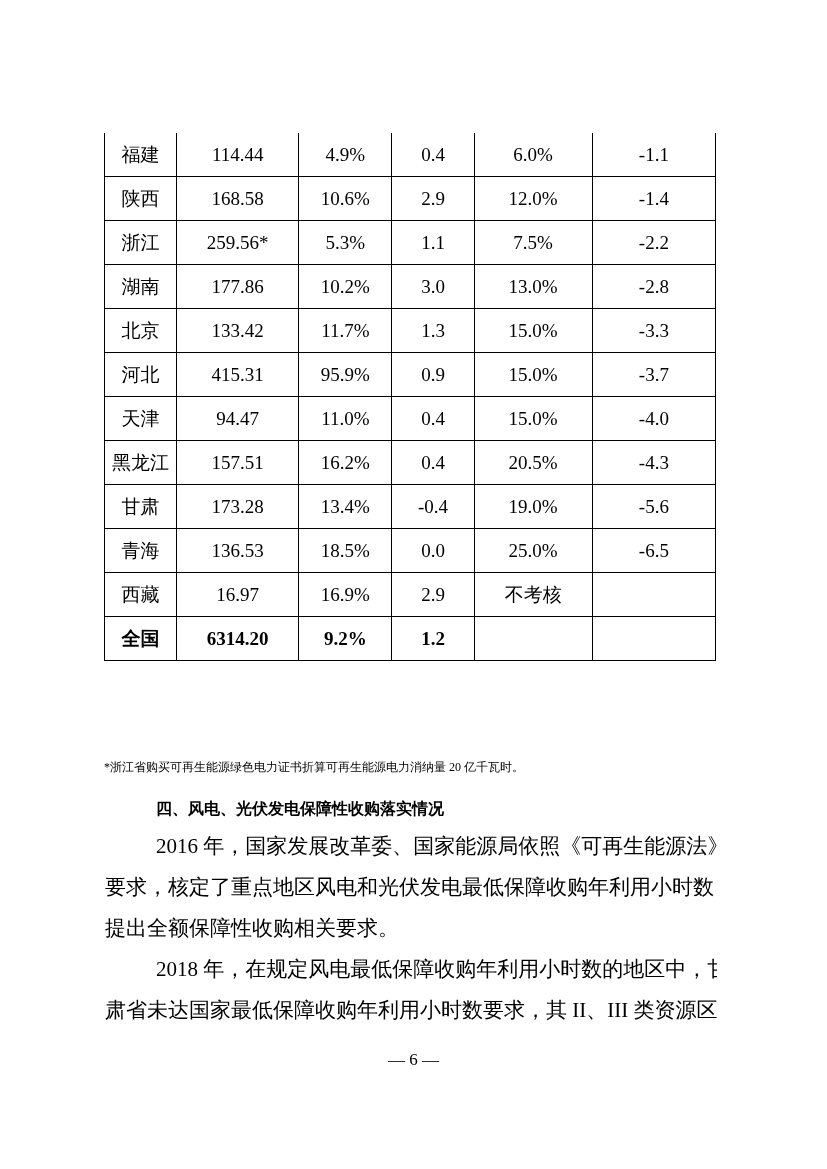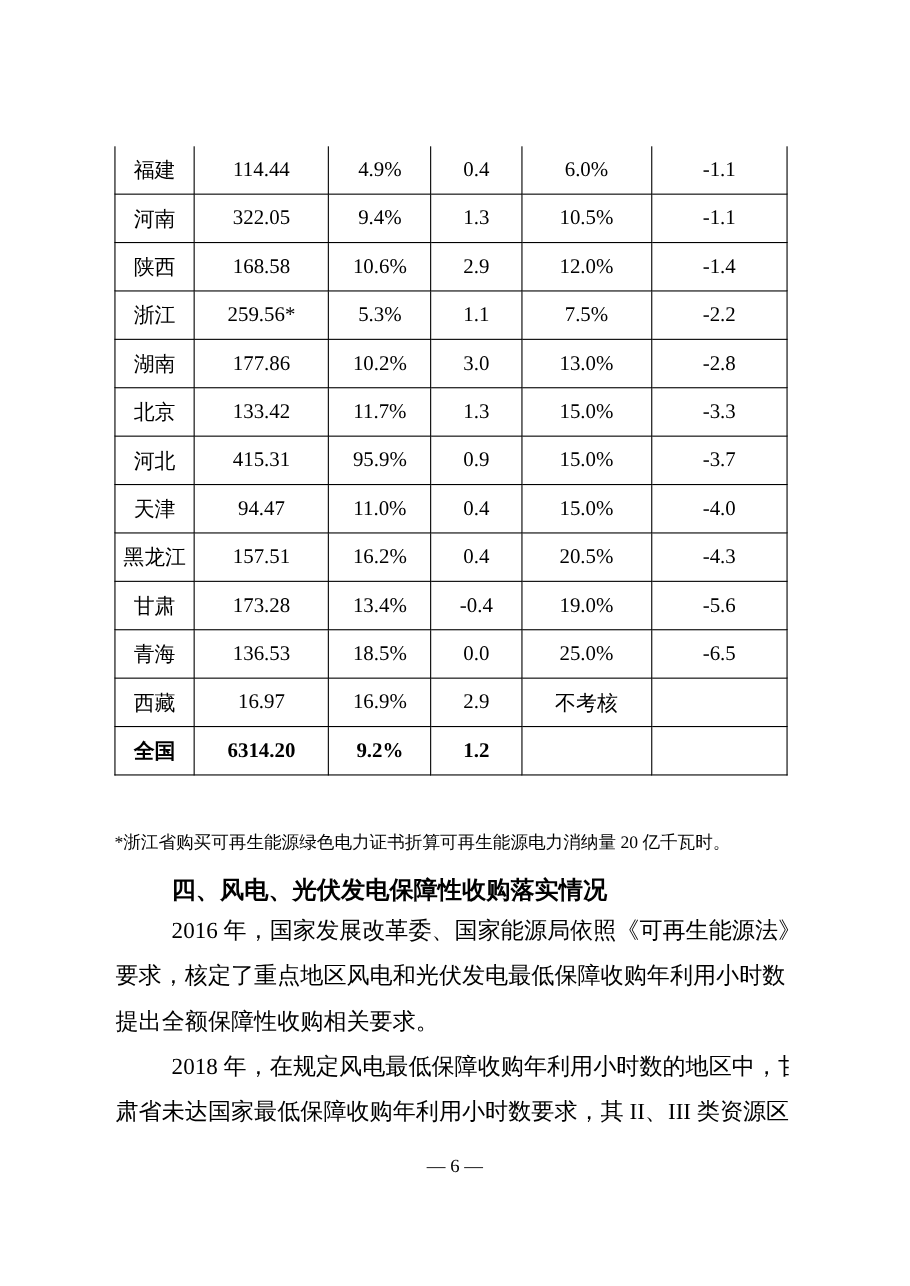--- a/index.html
+++ b/index.html
@@ -46,32 +46,32 @@
     font-weight: bold;
     font-family: Liberation Serif, serif;
   }
 
   
   .footnote {
     position: absolute;
     left: 104px;
     top: 756px;
     width: 620px;
-    font-size: 16px;
+    font-size: 12px;
     line-height: 22px;
     font-family: "Liberation Serif", "DejaVu Serif", serif;
     white-space: nowrap;
   }
 
   
   .section-heading {
     position: absolute;
     left: 156px;
     top: 795px;
-    font-size: 22px;
+    font-size: 16px;
     line-height: 28px;
     font-weight: bold;
     font-family: "Liberation Sans", "DejaVu Sans", sans-serif;
     white-space: nowrap;
   }
 
   
   .body-text {
     position: absolute;
     left: 105px;
@@ -125,28 +125,20 @@
       <tbody>
         <tr>
           <td>福建</td>
           <td>114.44</td>
           <td>4.9%</td>
           <td>0.4</td>
           <td>6.0%</td>
           <td>-1.1</td>
         </tr>
         <tr>
-          <td>河南</td>
-          <td>322.05</td>
-          <td>9.4%</td>
-          <td>1.3</td>
-          <td>10.5%</td>
-          <td>-1.1</td>
-        </tr>
-        <tr>
           <td>陕西</td>
           <td>168.58</td>
           <td>10.6%</td>
           <td>2.9</td>
           <td>12.0%</td>
           <td>-1.4</td>
         </tr>
         <tr>
           <td>浙江</td>
           <td>259.56*</td>

